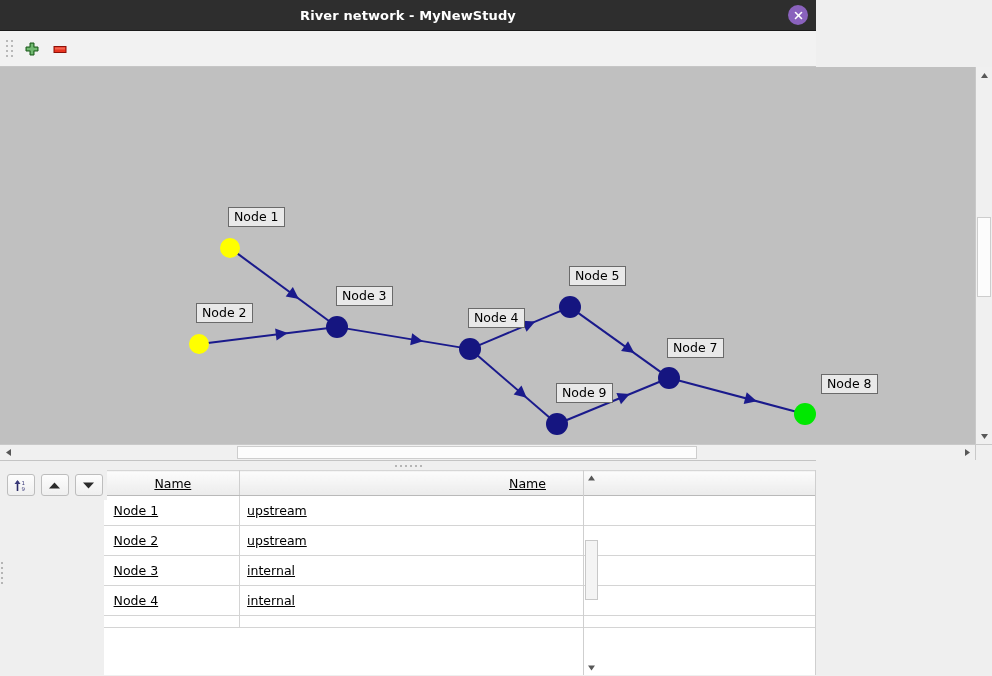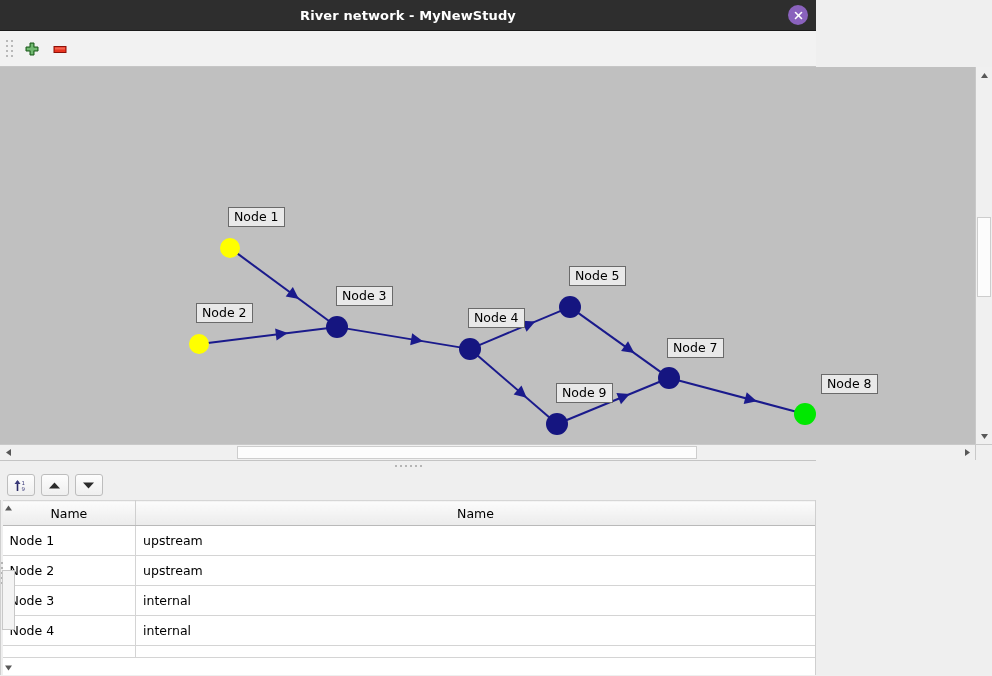--- a/index.html
+++ b/index.html
@@ -137,21 +137,21 @@
   }
   .hsplit .dots { display:flex; gap:3px; }
   .hsplit .dots i { width:2px;height:2px;background:#b5b5b5;display:block; }
 
   
   .bottom {
     flex: 1 1 auto;
     display: flex;
     min-height: 0;
   }
-  .pane { display:flex; flex-direction:column; min-width:0; }
+  .pane { display:flex; min-width:0;text-decoration:underline; }
   .pane-left  { width: 711px; }
   .vsplit {
     width: 10px; background:#efefef;
     display:flex; align-items:center; justify-content:center;
     cursor: col-resize;
   }
   .vsplit .dots { display:flex; flex-direction:column; gap:3px; }
   .vsplit .dots i { width:2px;height:2px;background:#b5b5b5;display:block; }
   .pane-right { flex:1 1 auto; }
 

